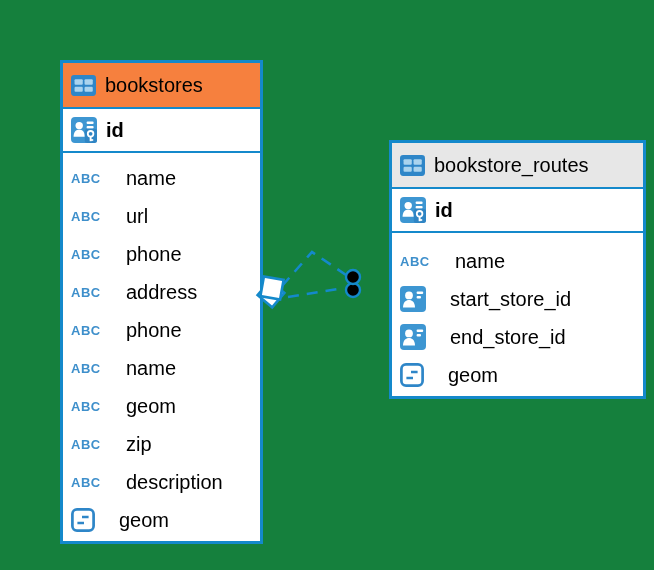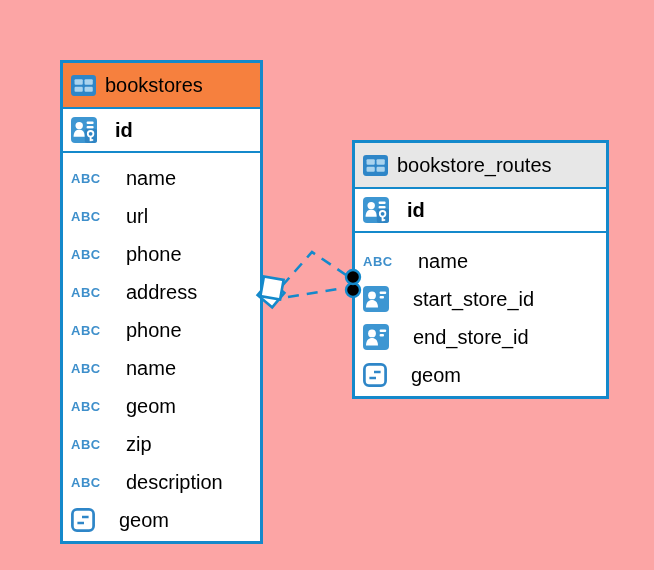--- a/index.html
+++ b/index.html
@@ -6,32 +6,32 @@
     --blue:#1489CB;
     --icon-blue:#3D96D2;
     --icon-body:#2E86C8;
     --icon-cell:#A9D3EE;
     --abc-blue:#3E8FCB;
     --orange:#F6803E;
     --gray:#E7E7E7;
   }
   html,body{margin:0;padding:0;background:#fff;}
   body{font-family:"Liberation Sans", sans-serif;}
-  .canvas{position:relative;width:654px;height:570px;background:#fca5a5;overflow:hidden;}
+  .canvas{position:relative;width:654px;height:570px;background:#15803d;overflow:hidden;}
 
   .ertable{position:absolute;background:#fff;border:3.5px solid var(--blue);box-sizing:border-box;}
   .t-bookstores{left:60px;top:60px;width:203px;}
-  .t-routes{left:352px;top:140px;width:257px;}
+  .t-routes{left:389px;top:140px;width:257px;}
 
   .thead{height:44px;display:flex;align-items:center;gap:9px;padding:0 8px;
          border-bottom:2px solid var(--blue);font-size:20px;color:#000;}
   .thead.orange{background:var(--orange);}
   .thead.gray{background:var(--gray);}
 
-  .pkrow{height:42px;display:flex;align-items:center;gap:18px;padding:0 8px;
+  .pkrow{height:42px;display:flex;align-items:center;gap:9px;padding:0 8px;
          border-bottom:2px solid var(--blue);font-size:20px;font-weight:700;color:#000;}
 
   .fields{padding:6px 0 2px 0;}
   .t-routes .fields{padding:9px 0 2px 0;}
   .frow{height:38px;display:flex;align-items:center;gap:24px;padding:0 8px;font-size:20px;color:#000;}
 
   .icn{flex:0 0 auto;display:block;}
   .i-table{width:25px;height:21px;}
   .i-card{width:26px;height:26px;}
   .i-geom{width:24px;height:24px;}

